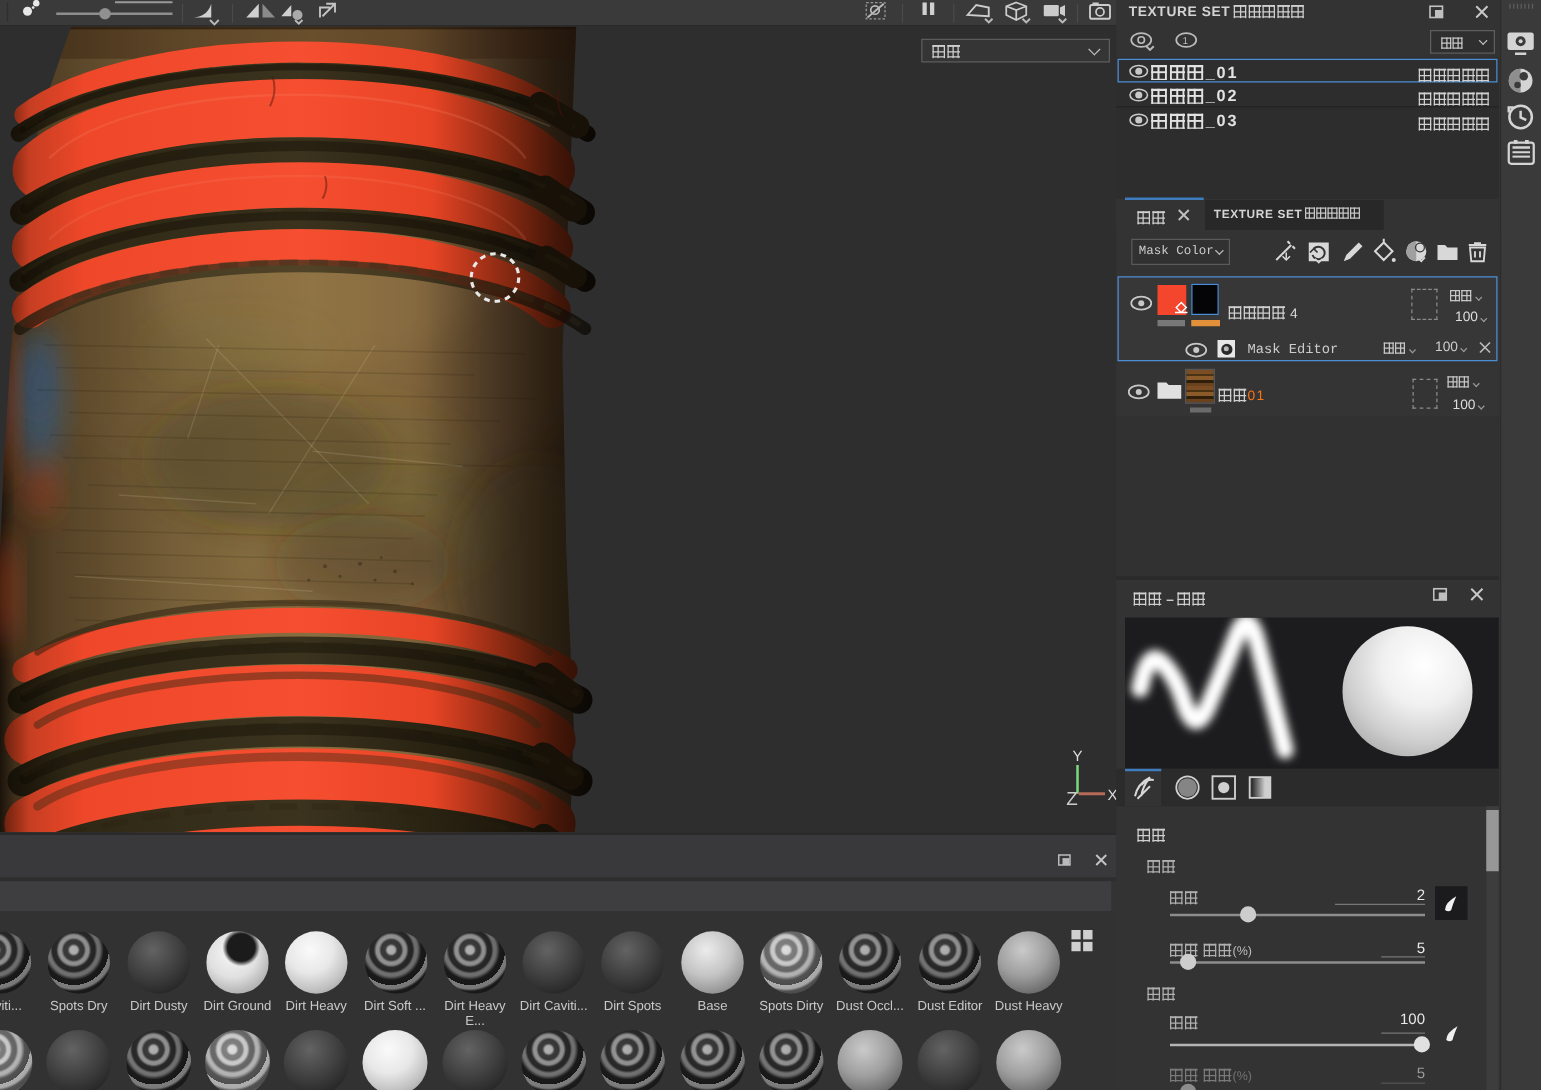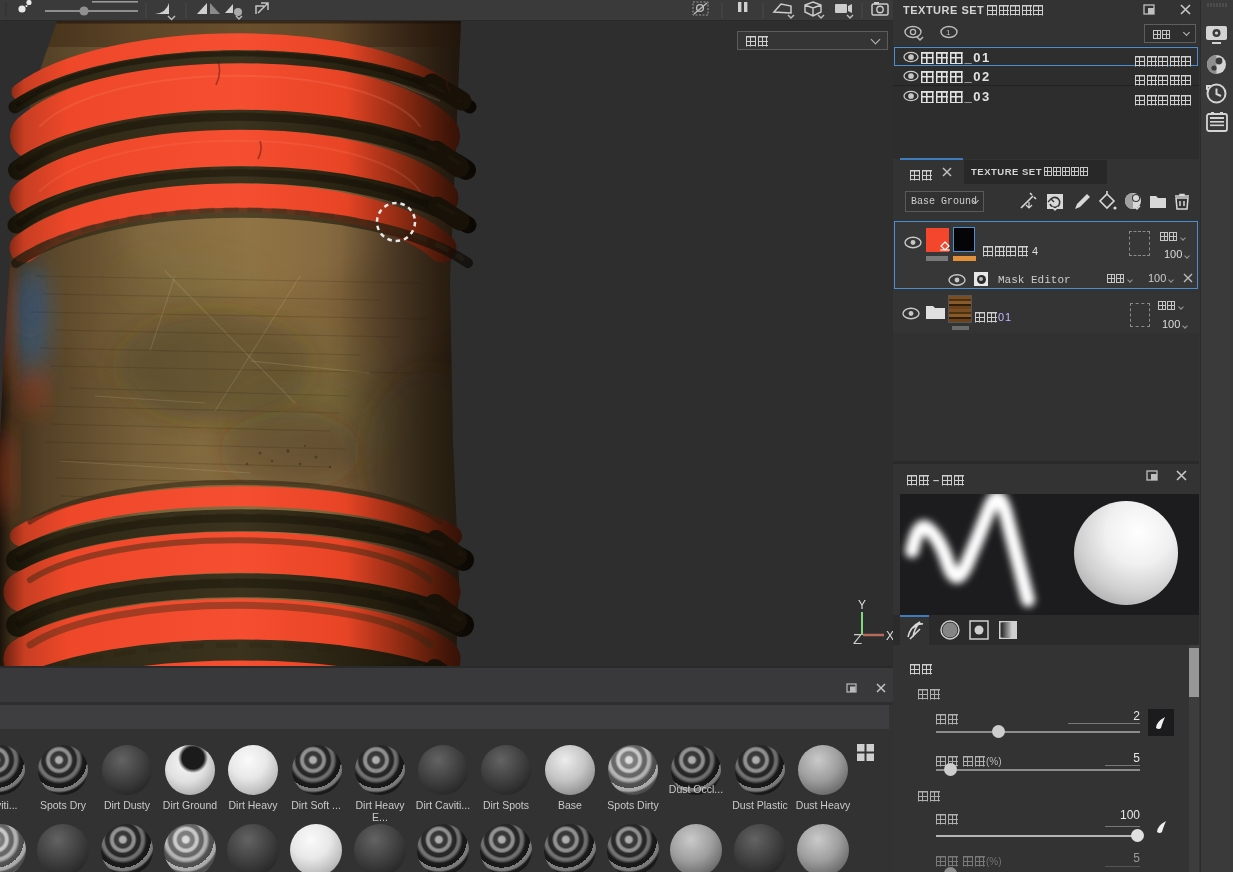--- a/index.html
+++ b/index.html
@@ -285,23 +285,23 @@
       <div class="lbl" style="left:348px;top:133px">Dirt Heavy E...</div>
       <div class="ball bC" style="left:418px;top:79px"></div>
       <div class="lbl" style="left:411px;top:133px">Dirt Caviti...</div>
       <div class="ball bC" style="left:481px;top:79px"></div>
       <div class="lbl" style="left:474px;top:133px">Dirt Spots</div>
       <div class="ball bF" style="left:545px;top:79px"></div>
       <div class="lbl" style="left:538px;top:133px">Base</div>
       <div class="ball bE" style="left:608px;top:79px"></div>
       <div class="lbl" style="left:601px;top:133px">Spots Dirty</div>
       <div class="ball bD" style="left:671px;top:79px"></div>
-      <div class="lbl" style="left:664px;top:117px">Dust Occl...</div>
+      <div class="lbl" style="left:664px;top:133px">Dust Occl...</div>
       <div class="ball bD" style="left:735px;top:79px"></div>
-      <div class="lbl" style="left:728px;top:133px">Dust Plastic</div>
+      <div class="lbl" style="left:728px;top:133px">Dust Editor</div>
       <div class="ball bB" style="left:798px;top:79px"></div>
       <div class="lbl" style="left:791px;top:133px">Dust Heavy</div>
     </div>
     <div>
       <div class="ball bE" style="left:-26px;top:158px;width:52px;height:52px"></div>
       <div class="ball bC" style="left:37px;top:158px;width:52px;height:52px"></div>
       <div class="ball bD" style="left:101px;top:158px;width:52px;height:52px"></div>
       <div class="ball bE" style="left:164px;top:158px;width:52px;height:52px"></div>
       <div class="ball bC" style="left:227px;top:158px;width:52px;height:52px"></div>
       <div class="ball bA" style="left:290px;top:158px;width:52px;height:52px"></div>
@@ -355,21 +355,21 @@
     <div class="abs" style="left:242px;top:90px"><i class="g"></i><i class="g"></i><i class="g"></i><i class="g"></i><i class="g"></i></div>
     <div class="abs" style="left:0;top:159px;width:306px;height:25px;background:#333"></div>
     <div class="abs" style="left:7px;top:158px;width:63px;height:2px;background:#3e7cbe"></div>
     <div class="abs" style="left:17px;top:165px;font-weight:bold"><i class="g"></i><i class="g"></i></div>
     <svg class="abs" style="left:48px;top:166px" width="12" height="12">
         <path d="M2,2 L10,10 M10,2 L2,10" stroke="#c0c0c0" stroke-width="1.5"></path>
       </svg>
     <div class="abs" style="left:71px;top:160px;width:143px;height:24px;background:#282828"></div>
     <div class="abs hdr" style="left:78px;top:166px;font-size:9.5px">TEXTURE SET<i class="gs" style="margin-left:2px"></i><i class="gs"></i><i class="gs"></i><i class="gs"></i><i class="gs"></i></div>
     <div class="abs" style="left:12px;top:191px;width:79px;height:21px;border:1px solid #5a5a5a;background:#313131;color:#ccc;font-size:10px;font-family:'Liberation Mono',monospace">
-        <span style="position:absolute;left:5px;top:4px">Base Ground</span>
+        <span style="position:absolute;left:5px;top:4px">Mask Color</span>
         <span class="chev" style="position:absolute;right:5px;top:6px;width:5px;height:5px"></span>
       </div>
     <svg class="abs" style="left:124px;top:190px" width="175" height="24">
       <g stroke="#d8d8d8" stroke-width="1.6" fill="none">
         <path d="M4,18 L16,6 M13,3 l2,2 M17,7 l2,2"></path>
         <path d="M12,12 l0,5 M9,15 l3,3 l3,-3" stroke-width="1.2"></path>
       </g>
       <g transform="translate(28,0)">
           <rect x="2" y="4" width="16" height="15" fill="#d8d8d8"></rect>
           <path d="M6,9 a5,5 0 1,1 -1,5" fill="none" stroke="#333" stroke-width="1.6"></path>
@@ -432,21 +432,21 @@
     <div class="abs" style="left:0;top:294px;width:306px;height:39px;background:#343434">
       <svg class="abs" style="left:9px;top:13px" width="20" height="14">
           <ellipse cx="9" cy="6.5" rx="8" ry="5.2" fill="none" stroke="#c8c8c8" stroke-width="1.4"></ellipse>
           <circle cx="9" cy="6.5" r="2.4" fill="#c8c8c8"></circle>
         </svg>
       <svg class="abs" style="left:32px;top:9px" width="22" height="18">
           <path d="M1,3 L1,16 L20,16 L20,5 L10,5 L8,3 Z" fill="#e0e0e0"></path>
         </svg>
       <div class="abs" style="left:56px;top:2px;width:22px;height:26px;background:repeating-linear-gradient(#7a4e22 0 3px,#4a3212 3px 5px,#8a5a28 5px 8px,#2e1e0c 8px 10px,#6b421c 10px 13px);outline:1px solid #555"></div>
       <div class="abs" style="left:59px;top:32px;width:17px;height:4px;background:#6a6a6a"></div>
-      <div class="abs" style="left:82px;top:13px;color:#c4b5fd"><i class="g"></i><i class="g"></i><span style="font-size:11px;letter-spacing:1px">01</span></div>
+      <div class="abs" style="left:82px;top:13px;color:#f97316"><i class="g"></i><i class="g"></i><span style="font-size:11px;letter-spacing:1px">01</span></div>
       <div class="abs" style="left:237px;top:9px;width:20px;height:24px;border:1px dashed #8a8a8a"></div>
       <div class="abs" style="left:265px;top:7px;line-height:0"><i class="gs"></i><i class="gs"></i><span class="chev" style="width:4px;height:4px;margin-left:3px;border-color:#999"></span></div>
       <div class="abs" style="left:269px;top:24px;color:#ddd;font-size:11px">100 <span class="chev" style="width:4px;height:4px;border-color:#999"></span></div>
     </div>
     <div class="abs" style="left:0;top:333px;width:306px;height:128px;background:#313131"></div>
     <div class="abs" style="left:0;top:461px;width:306px;height:3px;background:#2a2a2a"></div>
     <div class="abs" style="left:14px;top:470px;font-weight:bold"><i class="g"></i><i class="g"></i><span style="color:#ccc;font-size:11px"> – </span><i class="g"></i><i class="g"></i></div>
     <svg class="abs" style="left:253px;top:469px" width="50" height="14">
       <rect x="1" y="2" width="10" height="9" fill="none" stroke="#c0c0c0" stroke-width="1.3"></rect>
         <rect x="5" y="5" width="6" height="6" fill="#c0c0c0"></rect>

